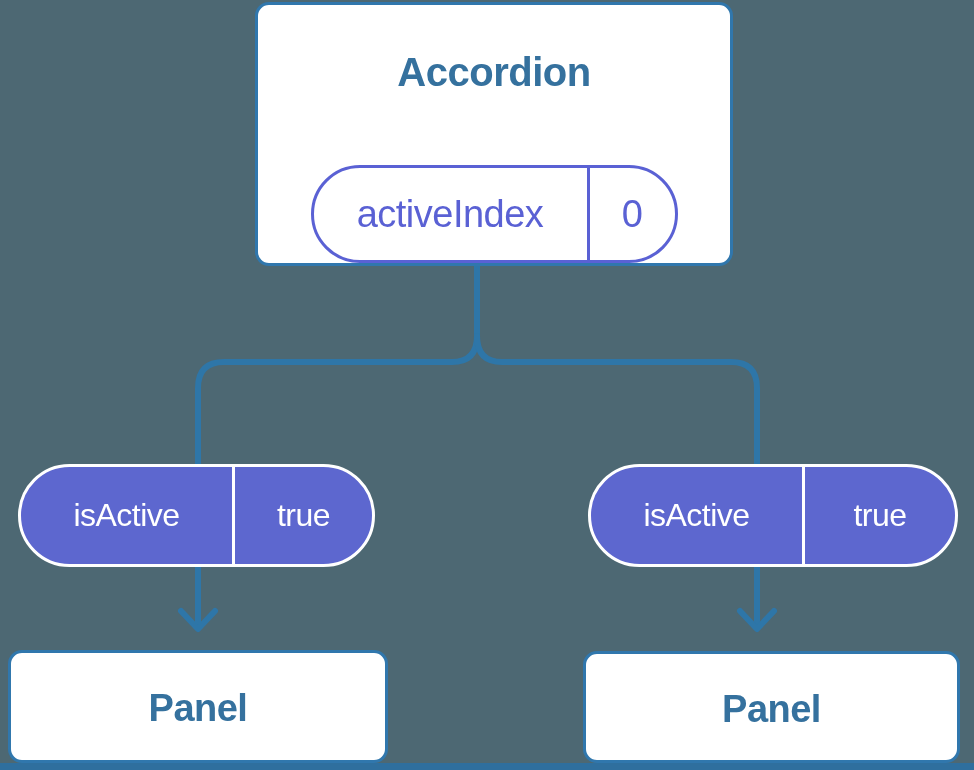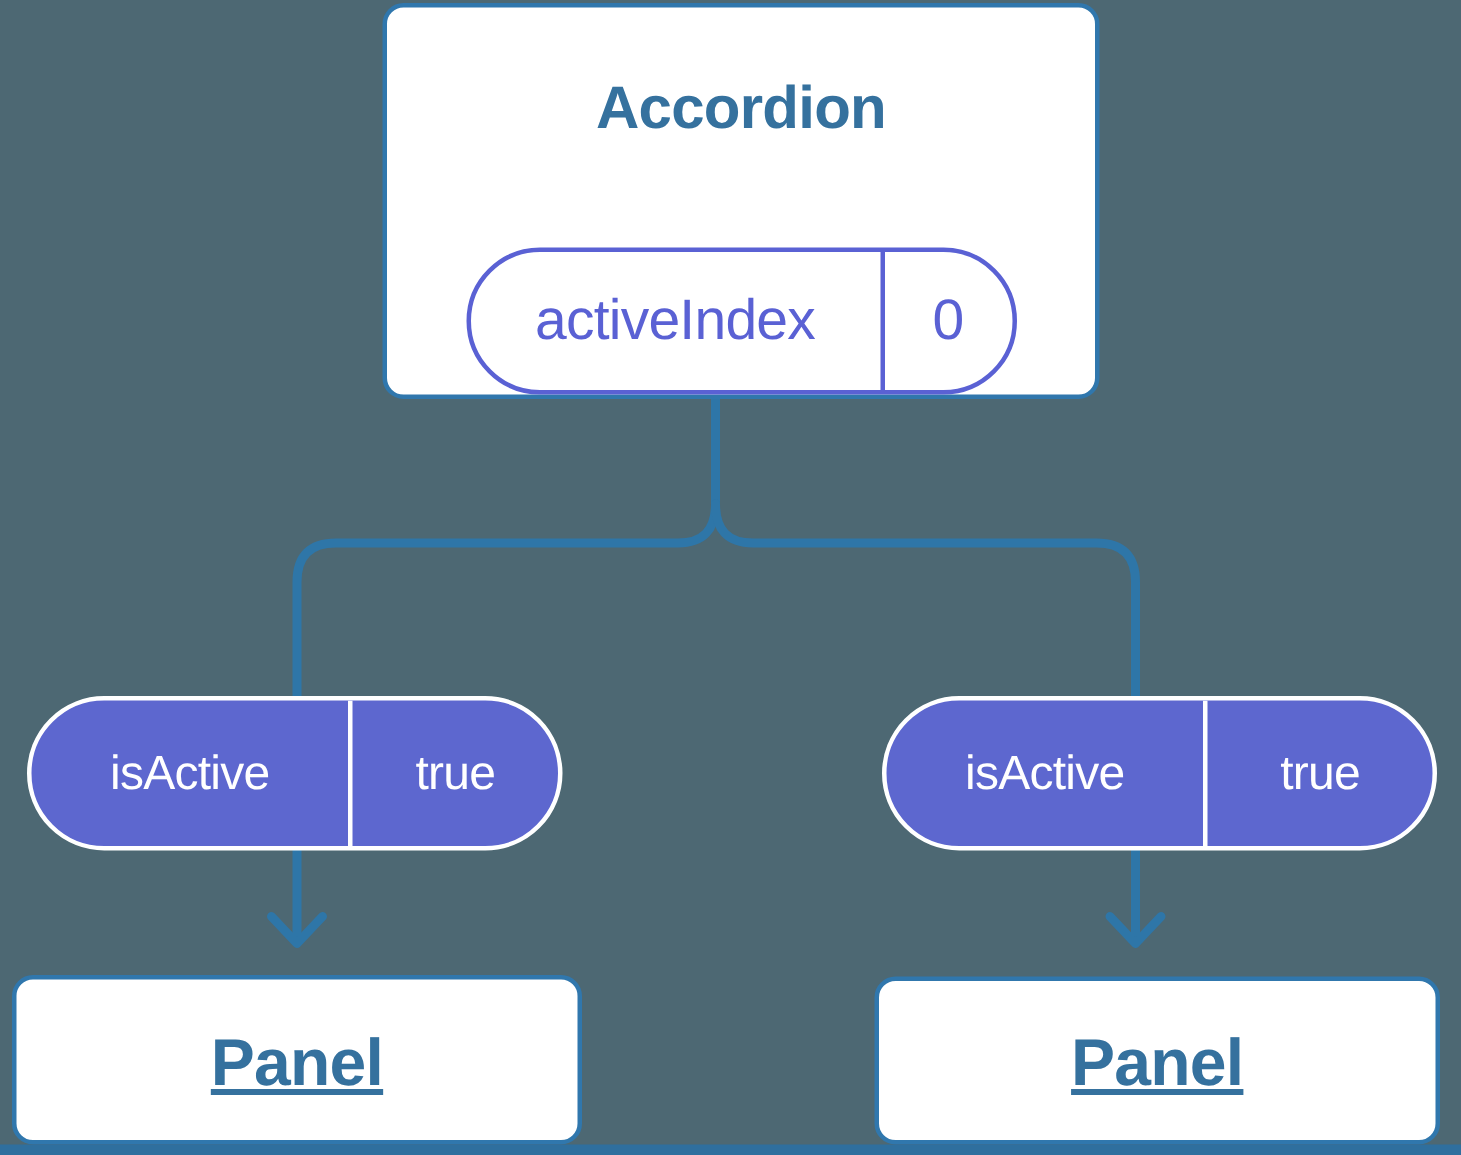--- a/index.html
+++ b/index.html
@@ -101,25 +101,24 @@
   .pill-child-right { left: 588px; top: 464px; width: 370px; }
 
   
   .node-panel {
     justify-content: center;
     padding-top: 4px;
   }
   .node-panel-left  { left: 8px;   top: 650px; width: 380px; height: 113px; }
   .node-panel-right { left: 583px; top: 651px; width: 377px; height: 112px; }
   .panel-label {
-    font-size: 44px;
+    font-size: 38px;
     font-weight: 600;
     letter-spacing: -0.5px;
     color: var(--node-text, #35719e);
-    text-decoration: underline;
   }
 
   
   .bottom-edge {
     position: absolute;
     left: 0; bottom: 0;
     width: 100%; height: 7px;
     background: var(--bottom-edge, #2f6f9e);
   }
 </style>

